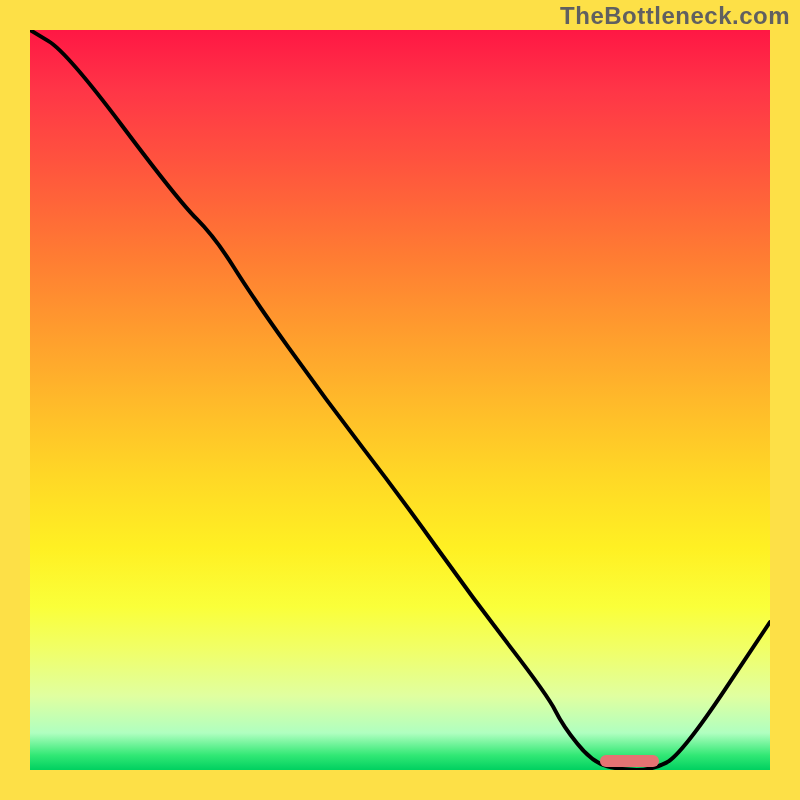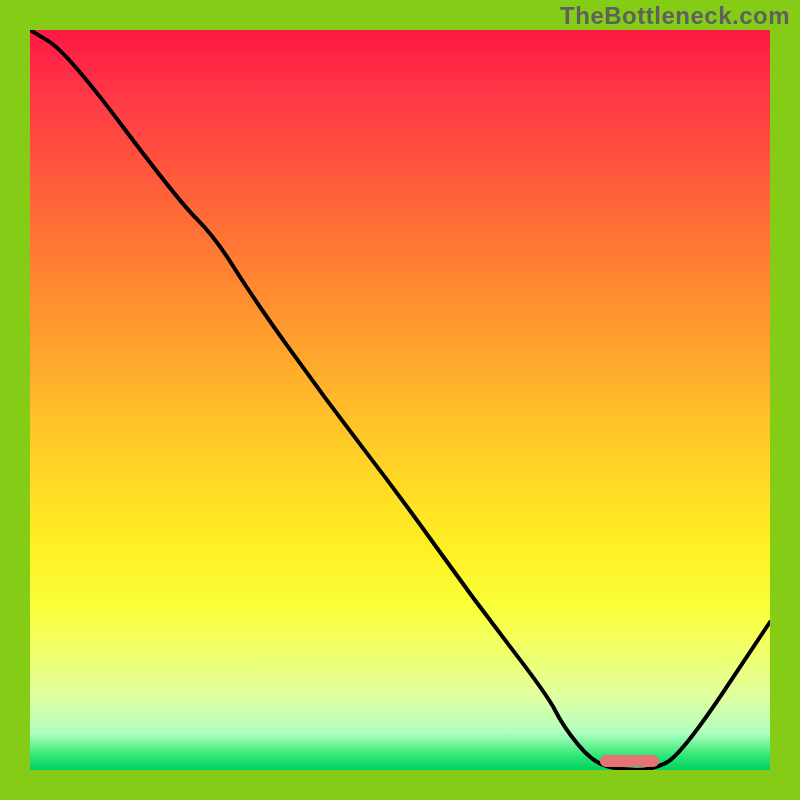--- a/index.html
+++ b/index.html
@@ -1,21 +1,21 @@
 <!DOCTYPE html>
 <html><head>
 <meta charset="utf-8">
 <style>
   * { margin: 0; padding: 0; box-sizing: border-box; }
   html, body { width: 800px; height: 800px; overflow: hidden; background: #fff; }
   .frame {
     position: relative;
     width: 800px;
     height: 800px;
-    background: #84cc16;
+    background: #fde047;
   }
   .watermark {
     position: absolute;
     top: 2px;
     right: 10px;
     font-family: Arial, Helvetica, sans-serif;
     font-size: 24px;
     font-weight: bold;
     color: #606060;
     letter-spacing: 0.5px;

